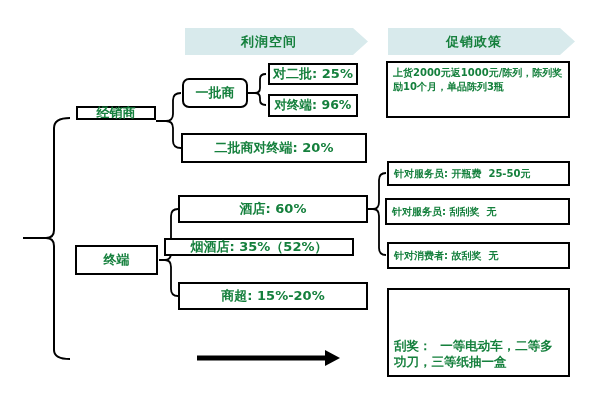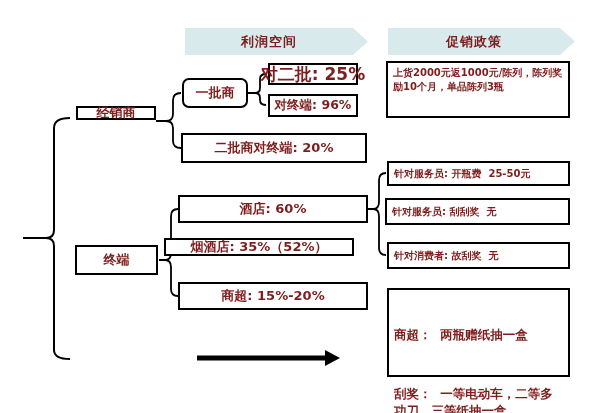--- a/index.html
+++ b/index.html
@@ -1,18 +1,18 @@
 <!DOCTYPE html>
 <html><head>
 <meta charset="utf-8">
 <style>
   html,body { margin:0; padding:0; background:#fff; }
   .canvas {
     position:relative; width:604px; height:413px; background:#ffffff;
-    font-family:"DejaVu Sans", sans-serif; font-weight:bold; color:#7f1d1d;
+    font-family:"DejaVu Sans", sans-serif; font-weight:bold; color:#15803d;
     overflow:hidden;
   }
   svg.connectors { position:absolute; left:0; top:0; width:604px; height:413px; }
   .banner {
     position:absolute; height:27px; display:flex; align-items:center; justify-content:center;
     font-size:13px; letter-spacing:1px;
     clip-path: polygon(0 0, calc(100% - 15px) 0, 100% 50%, calc(100% - 15px) 100%, 0 100%);
     padding-right:15px; box-sizing:border-box;
   }
   .box {
@@ -48,29 +48,28 @@
     </g>
   </svg>
 
   <div class="banner" style="left: 185px; top: 28px; width: 183px; background: rgb(216, 234, 236);">利润空间</div>
   <div class="banner" style="left: 388px; top: 28px; width: 187px; background: rgb(216, 234, 236);">促销政策</div>
 
   <div class="box" style="left:76px; top:106px; width:80px; height:14px;">经销商</div>
   <div class="box" style="left:75px; top:245px; width:83px; height:30px;">终端</div>
 
   <div class="box" style="left:182px; top:78px; width:66px; height:30px;border-radius:7px;">一批商</div>
-  <div class="box" style="left:268px; top:63px; width:90px; height:22px; font-size:17px;">对二批: 25%</div>
+  <div class="box" style="left:268px; top:63px; width:90px; height:22px; font-size:13px;">对二批: 25%</div>
   <div class="box" style="left:268px; top:94px; width:90px; height:23px; font-size:12.5px;">对终端: 96%</div>
   <div class="box" style="left:181px; top:133px; width:186px; height:30px;">二批商对终端: 20%</div>
   <div class="box" style="left:178px; top:195px; width:190px; height:28px;">酒店: 60%</div>
   <div class="box" style="left:164px; top:238px; width:190px; height:18px;">烟酒店: 35%（52%）</div>
   <div class="box" style="left:178px; top:282px; width:190px; height:28px;">商超: 15%-20%</div>
 
   <div class="pbox" style="left:386px; top:61px; width:184px; height:57px; align-items:flex-start; padding:3px 5px;">上货2000元返1000元/陈列，陈列奖励10个月，单品陈列3瓶</div>
   <div class="pbox" style="left:387px; top:161px; width:183px; height:25px;">针对服务员: 开瓶费  25-50元</div>
   <div class="pbox" style="left:385px; top:198px; width:185px; height:27px;">针对服务员: 刮刮奖  无</div>
   <div class="pbox" style="left:387px; top:242px; width:183px; height:27px;">针对消费者: 故刮奖  无</div>
   <div class="pbox-multi" style="left:387px; top:288px; width:183px; height:89px;">
-    <div>商超：  两瓶赠纸抽一盒</div>
     <div class="para2">刮奖：  一等电动车，二等多功刀，三等纸抽一盒</div>
   </div>
 
 </div>
 
 </body></html>

